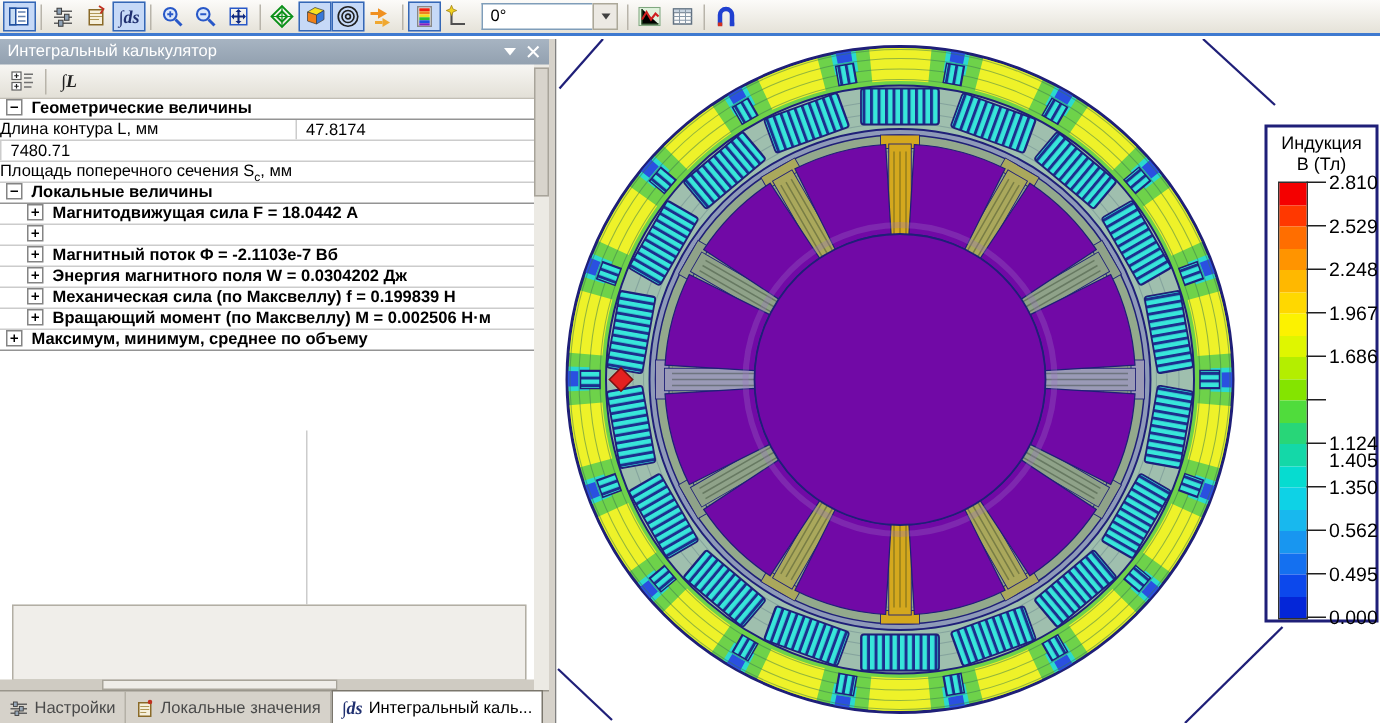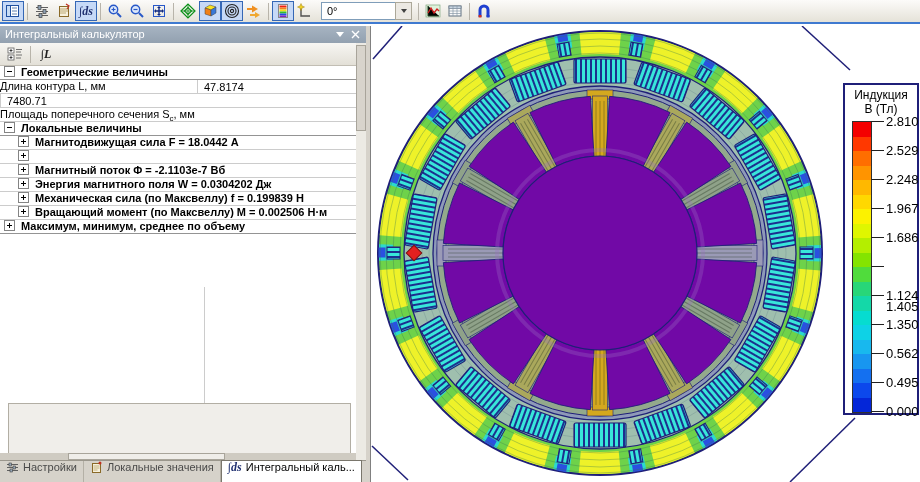--- a/index.html
+++ b/index.html
@@ -49,21 +49,21 @@
   #hint-box{position:absolute;left:8px;top:377px;width:341px;height:49px;background:#f0eeea;
     border:1px solid #b2aea4}
   #hscroll{position:absolute;left:0;top:427px;width:356px;height:7px;background:#cfcbc2}
   #hscroll .thumb{position:absolute;left:68px;top:0;width:157px;height:7px;background:#efede9;
     border:1px solid #a8a49a;box-sizing:border-box}
   #vscroll{position:absolute;left:356px;top:17px;width:10px;height:417px;background:#eceae4}
   #vscroll .thumb{position:absolute;left:0;top:2px;width:10px;height:86px;background:#d8d4cc;
     border:1px solid #a8a49a;box-sizing:border-box}
   #tabbar{position:absolute;left:0;top:434px;width:366px;height:22px;background:#d6d2ca;
     border-top:1px solid #9a968c;display:flex;align-items:stretch;font-size:11px}
-  .tab{display:flex;align-items:flex-start;padding:0 6px;color:#4a4a4a;border-right:1px solid #b4b0a6;gap:4px}
+  .tab{display:flex;align-items:center;padding:0 6px;color:#4a4a4a;border-right:1px solid #b4b0a6;gap:4px}
   .tab.active{background:#fff;border:1px solid #7a766c;border-bottom:none;color:#000;margin-top:-1px}
   
   #splitter{position:absolute;left:366px;top:26px;width:5px;height:456px;background:#d6d2ca;
     border-right:1px solid #808080;box-sizing:border-box}
   
   #draw-area{position:absolute;left:371px;top:26px;width:549px;height:456px;background:#fff}
   
   #legend{position:absolute;left:472px;top:57px;width:76px;height:332px;background:#fff;
     border:2px solid #1f1f78;box-sizing:border-box;z-index:5}
   .lg-title{text-align:center;font-size:12px;line-height:14px;margin-top:3px}

